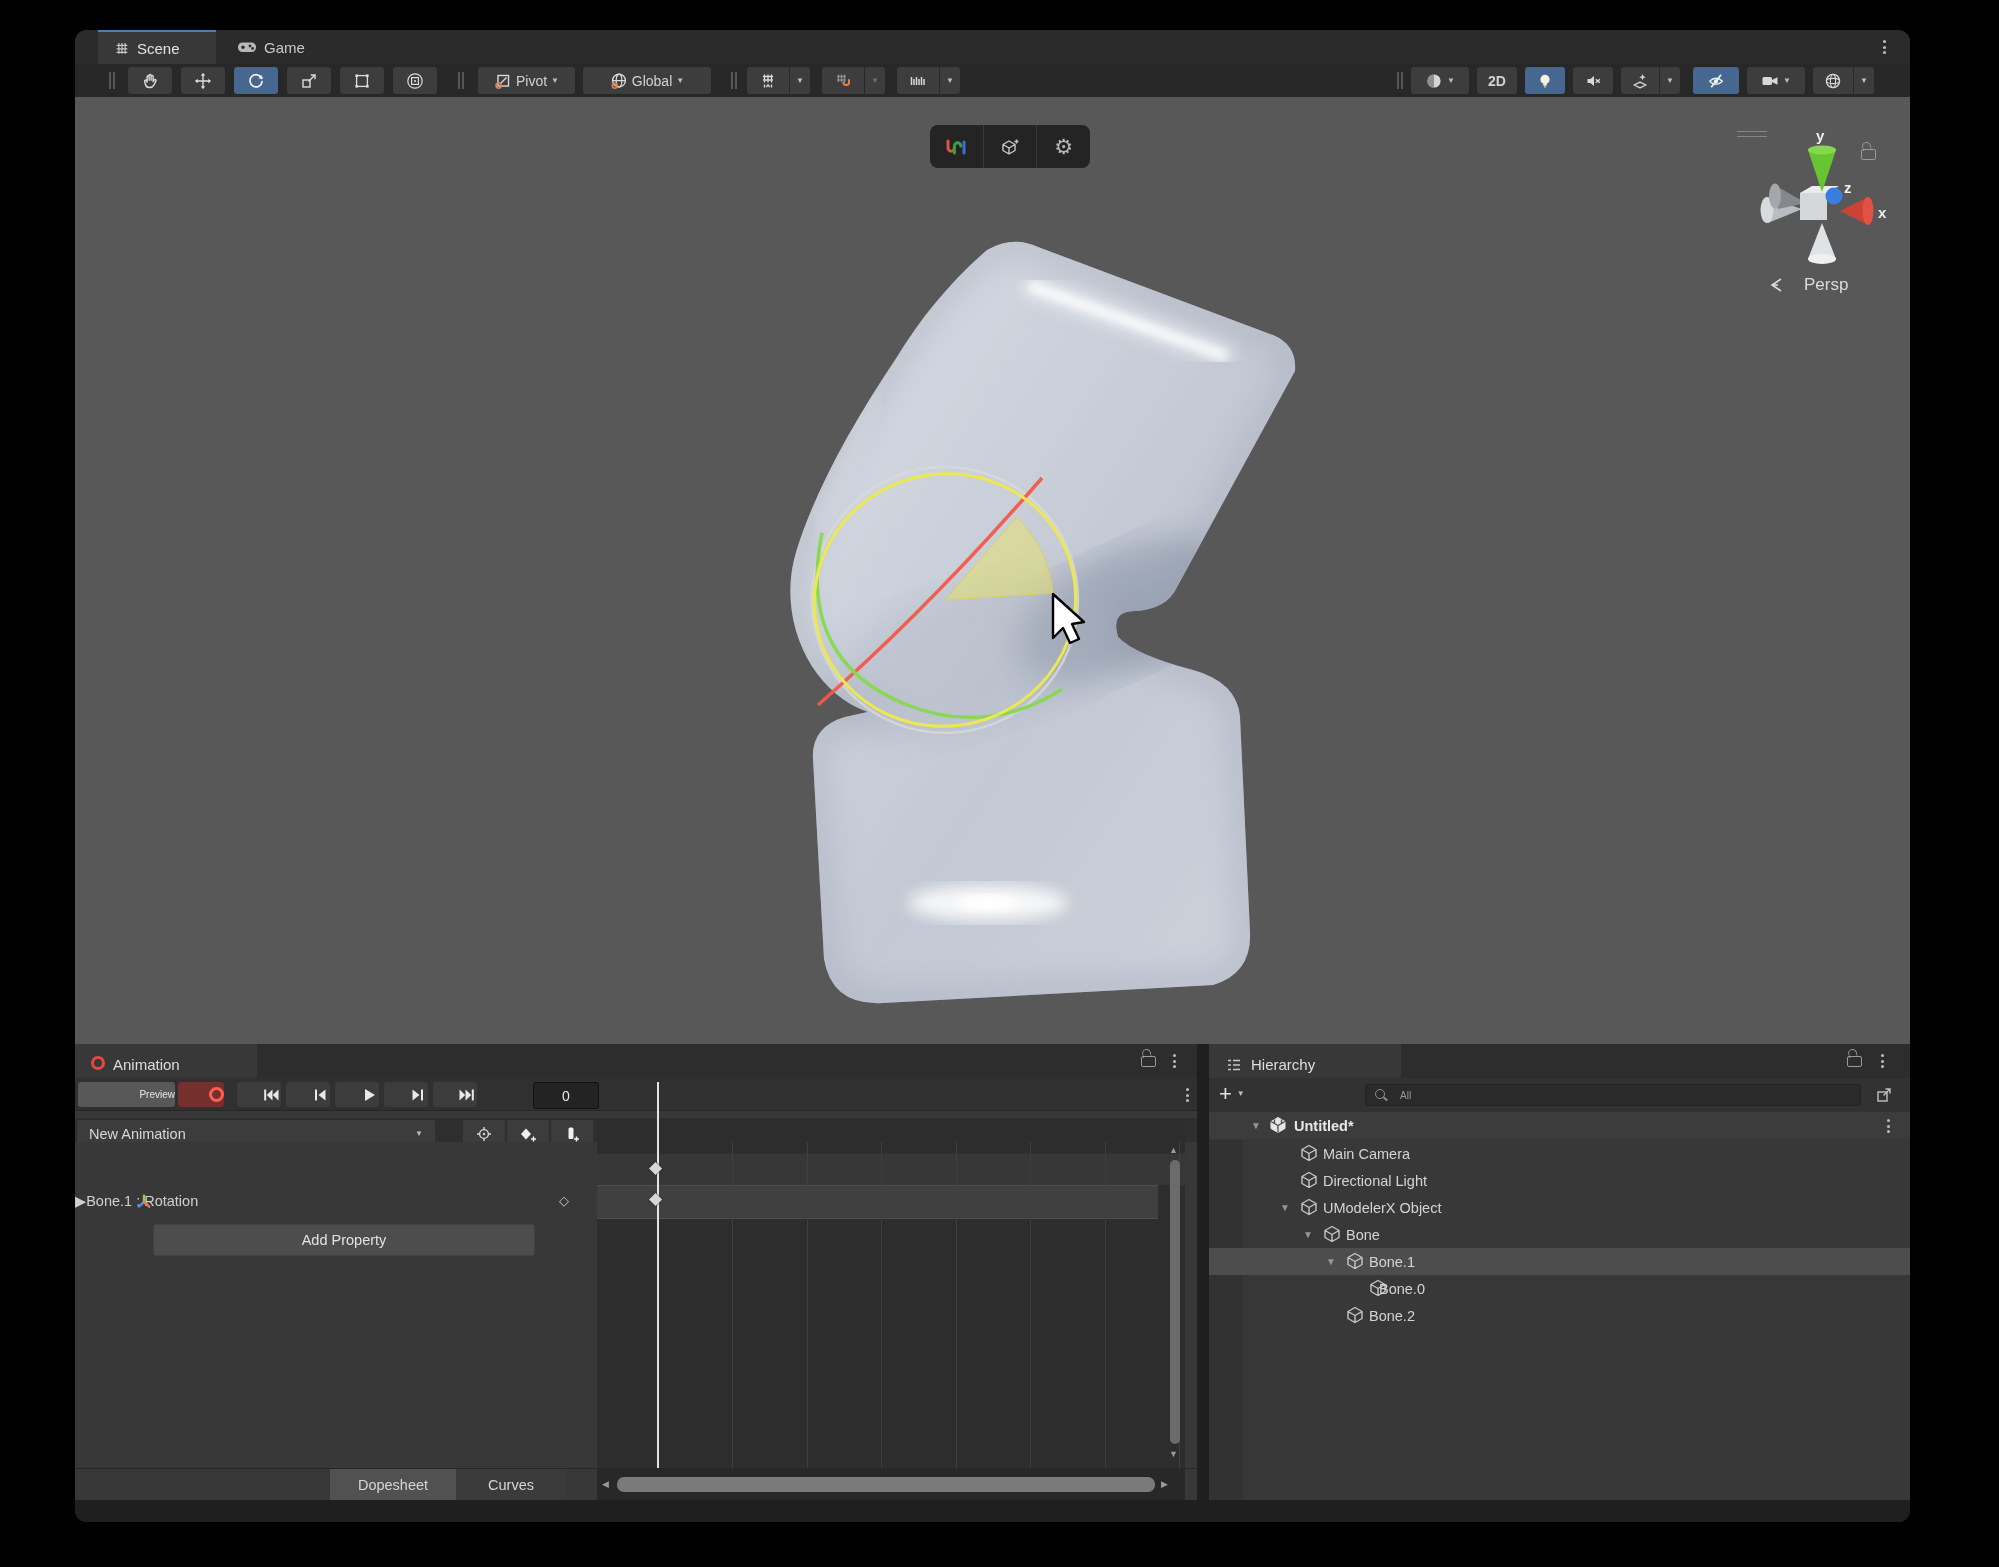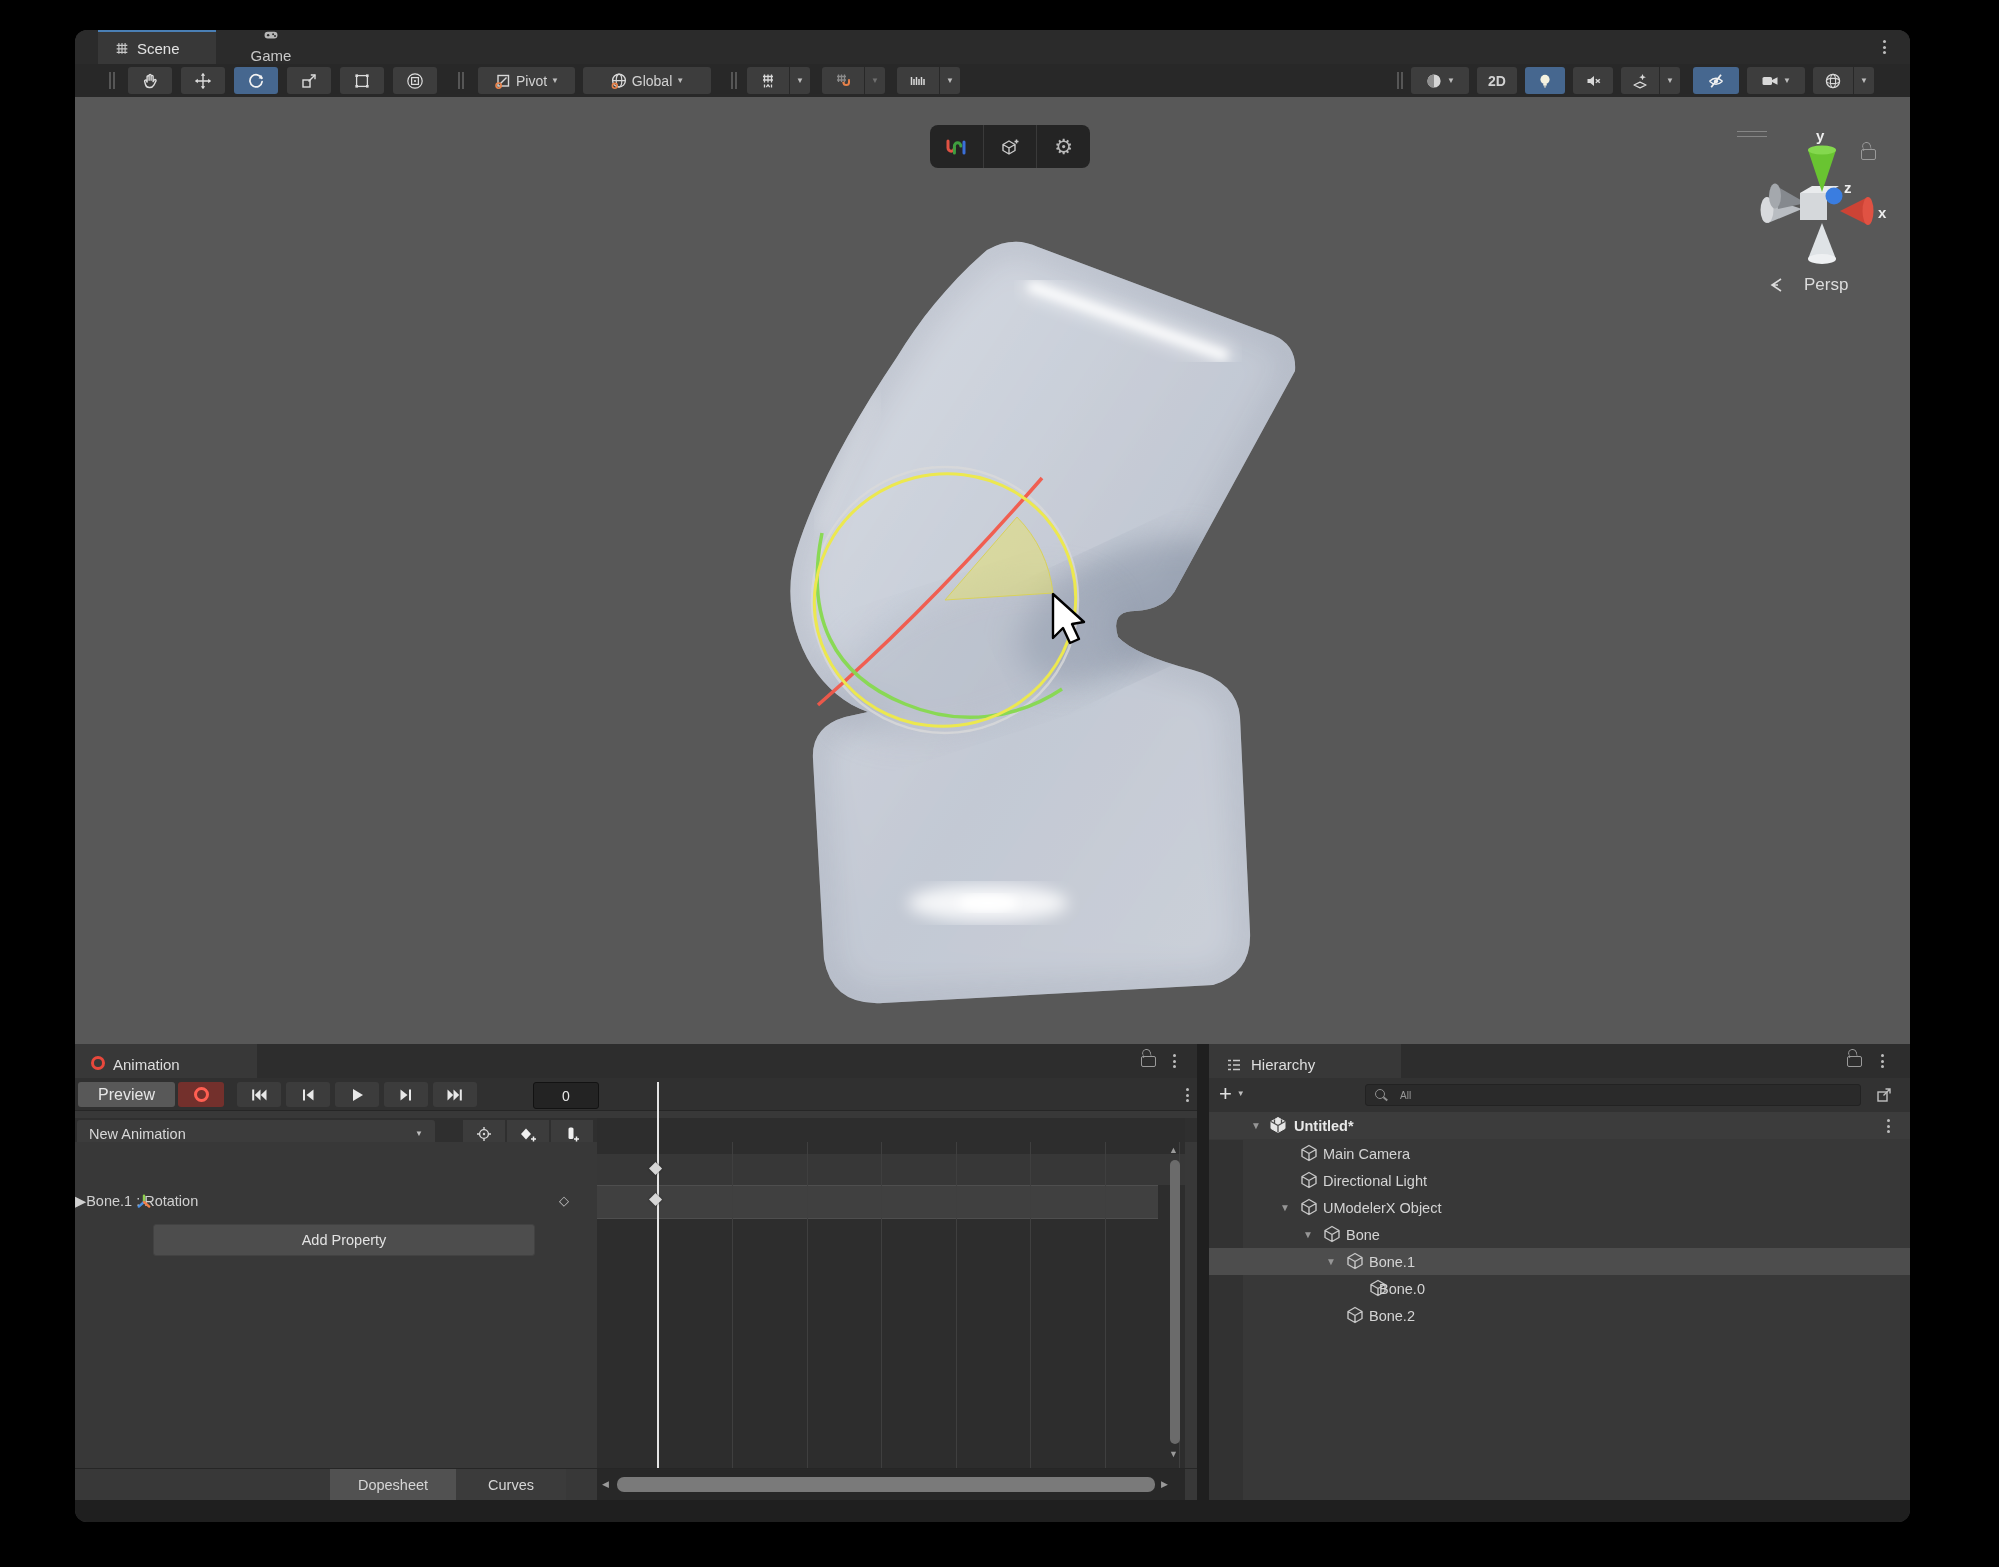--- a/index.html
+++ b/index.html
@@ -41,21 +41,21 @@
   #bstrip{position:absolute;left:0;top:1470px;width:1835px;height:22px;background:#1f1f1f;}
   .panel-tabbar{position:absolute;left:0;top:0;height:34px;width:100%;background:#2d2d2d;border-bottom:1px solid #242424;}
   .ptab{position:absolute;left:0;top:0;height:34px;background:#383838;display:flex;align-items:flex-start;gap:8px;
         padding:12px 16px;font-size:15px;color:#dedede;}
   .dots3{display:flex;flex-direction:column;gap:2.5px;align-items:center;}
   .dots3 i{width:3px;height:3px;border-radius:50%;background:#bdbdbd;}
   
   #anim{position:absolute;left:0;top:1014px;width:1122px;height:456px;background:#383838;}
   #actrl{position:absolute;left:0;top:34px;width:1122px;height:32px;background:#303030;border-bottom:1px solid #262626;}
   .tbtn{position:absolute;top:4px;height:25px;background:#3c3c3c;border-radius:3px;display:flex;
-        align-items:center;justify-content:center;color:#e6e6e6;font-size:16px;}
+        align-items:center;justify-content:flex-end;color:#e6e6e6;font-size:10px;}
   #frame-field{position:absolute;left:458px;top:4px;width:60px;height:23px;background:#232323;
         border:1px solid #121212;border-radius:3px;color:#e8e8e8;font-size:14px;text-align:center;
         font-family:"Liberation Sans",sans-serif;}
   #ruler{position:absolute;left:522px;top:34px;width:588px;height:32px;background:#3A2928;border-bottom:1px solid #241a19;}
   .rlab{position:absolute;top:8px;font-size:13px;color:#9c8b89;}
   .rtick{position:absolute;bottom:0;width:1px;height:9px;background:#7d6b69;}
   #cliprow{position:absolute;left:0;top:74px;width:1122px;height:32px;background:#2f2f2f;}
   #clipdd{position:absolute;left:2px;top:2px;width:358px;height:28px;background:#3c3c3c;border-radius:3px;
         display:flex;align-items:center;justify-content:space-between;padding:0 12px;box-sizing:border-box;
         font-size:14.5px;color:#d8d8d8;}
@@ -253,21 +253,21 @@
 
 <div id="win">
 
   <div id="tabbar">
     <div class="tab active" style="left:23px;width:118px;">
       <svg width="16" height="16" style="color:#c8c8c8">
           <use href="#i-grid"></use>
         </svg>
       <span>Scene</span>
     </div>
-    <div class="tab" style="left:146px;width:100px;flex-direction:column;">
+    <div class="tab" style="left:146px;width:100px;">
       <svg width="20" height="14" style="color:#b8b8b8">
           <use href="#i-pad"></use>
         </svg>
       <span>Game</span>
     </div>
     <div class="dots3 abs" style="left:1808px;top:10px;">
         <i></i>
         <i></i>
         <i></i>
       </div>

